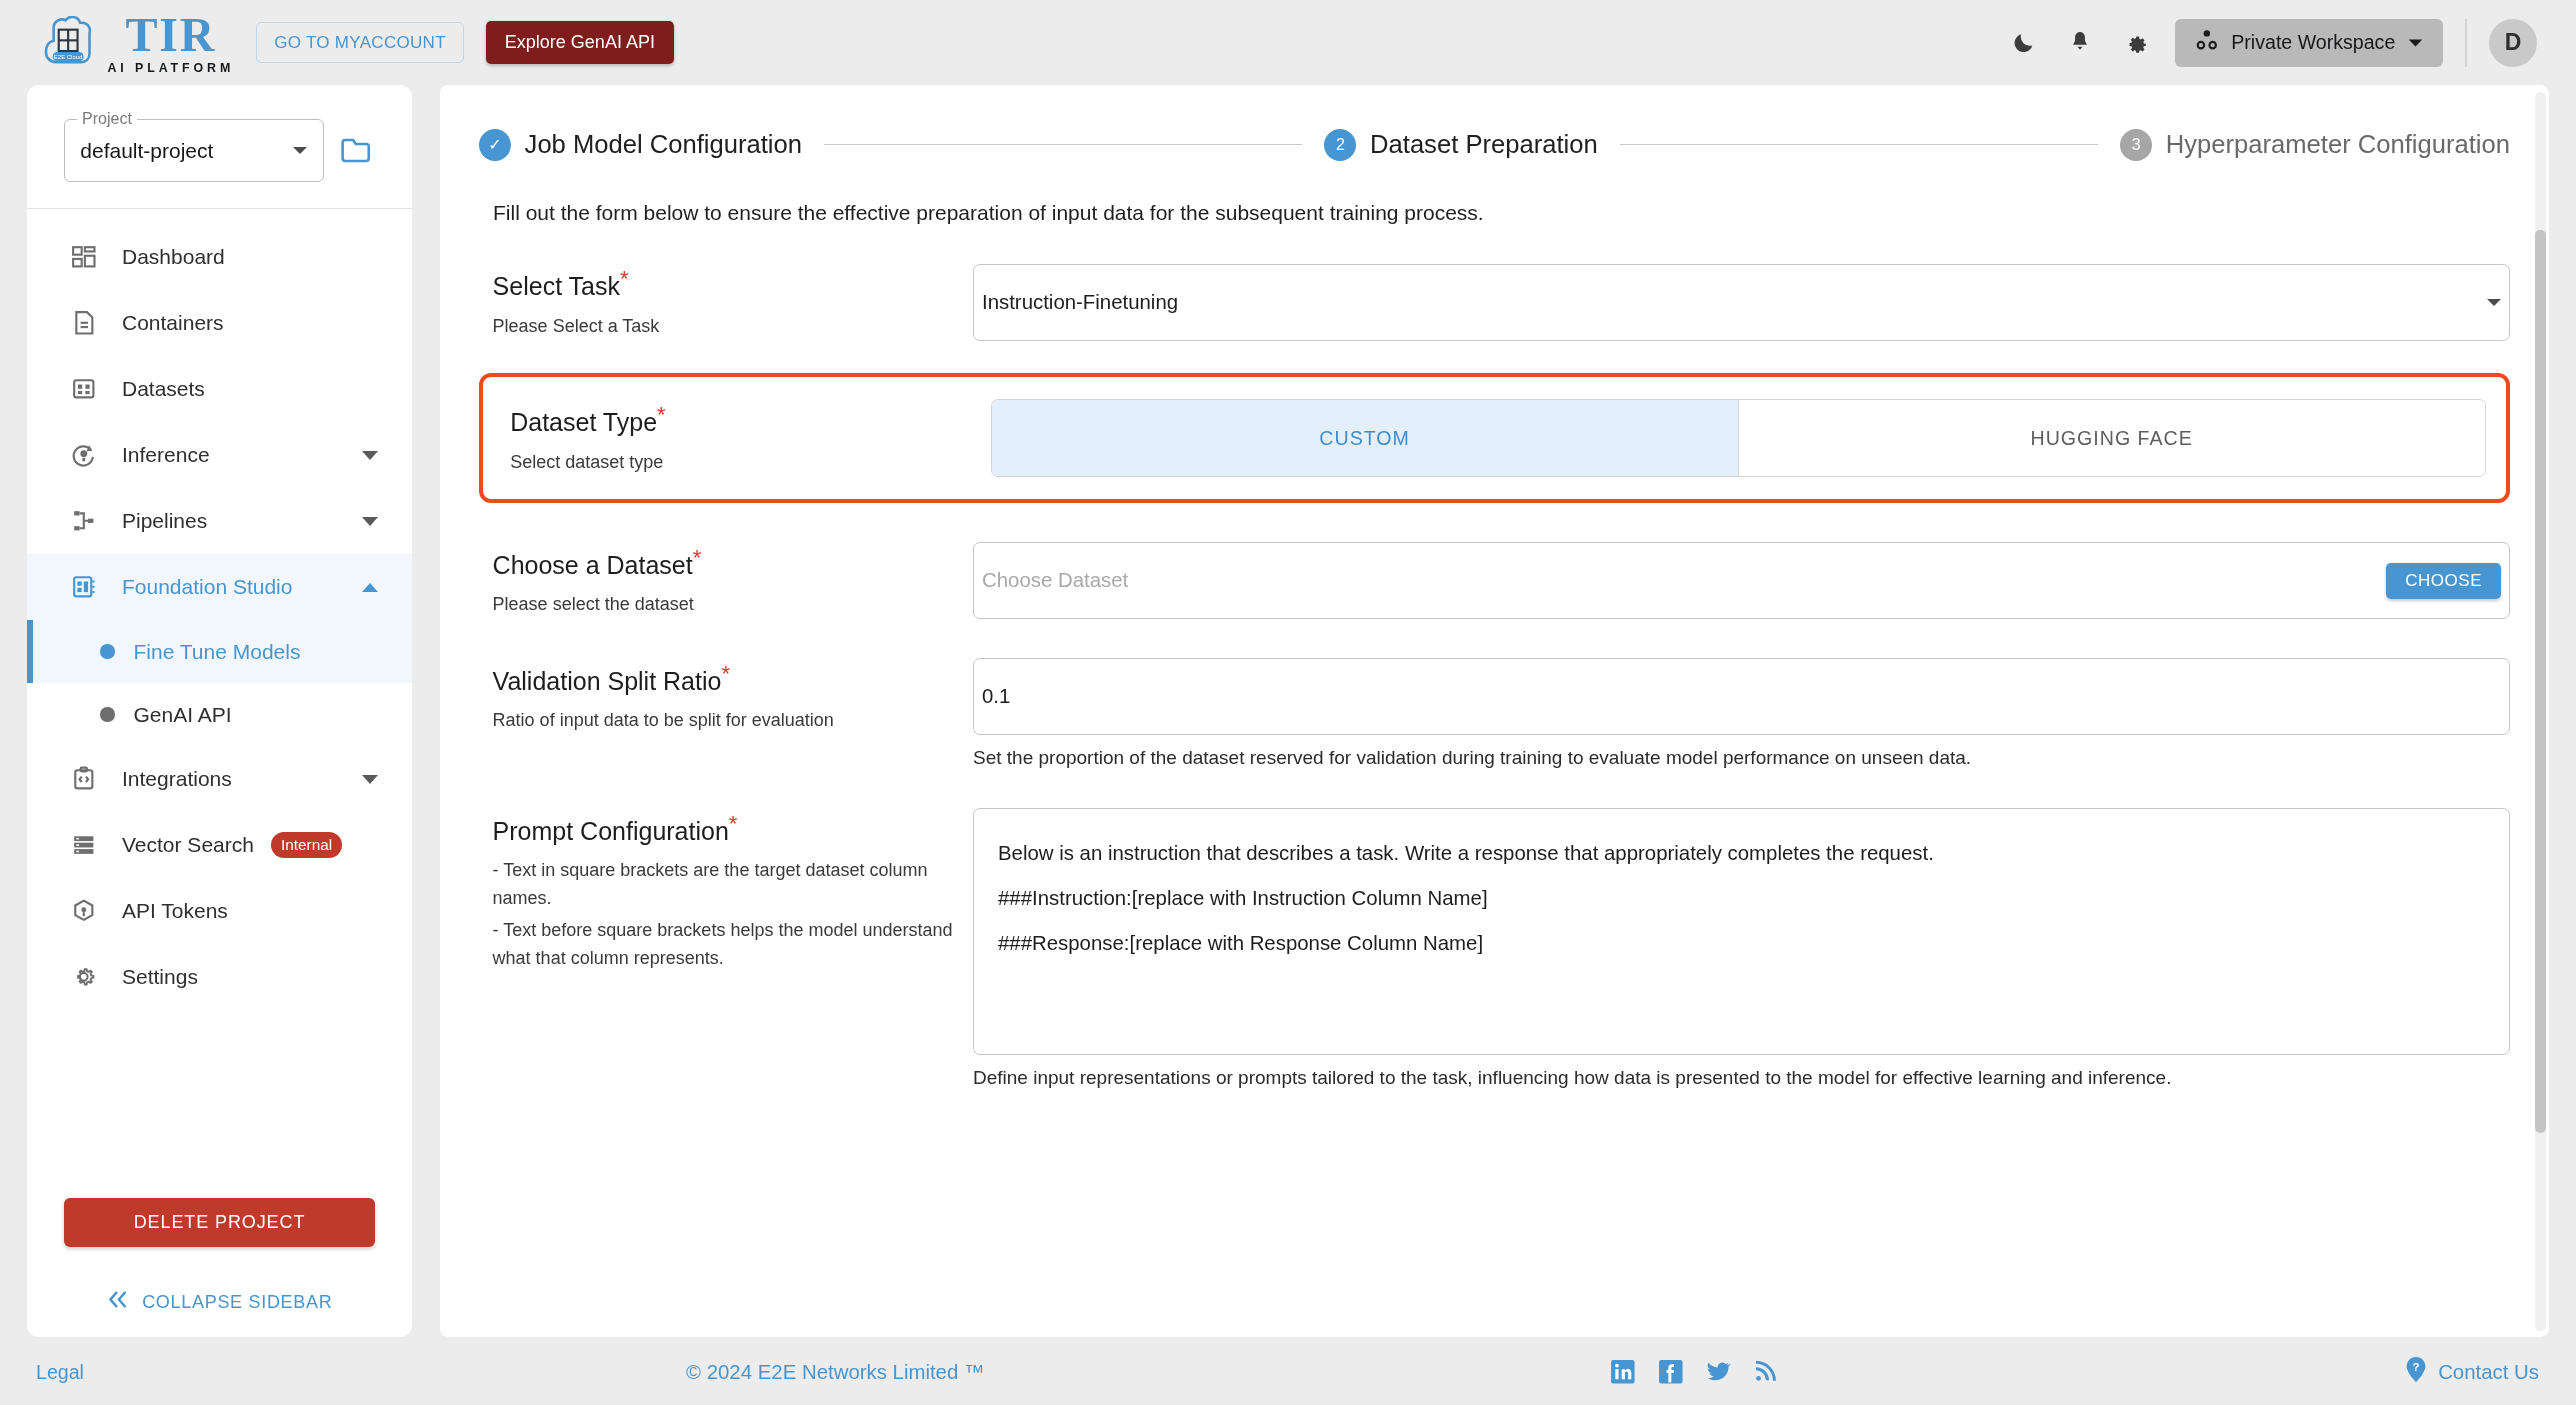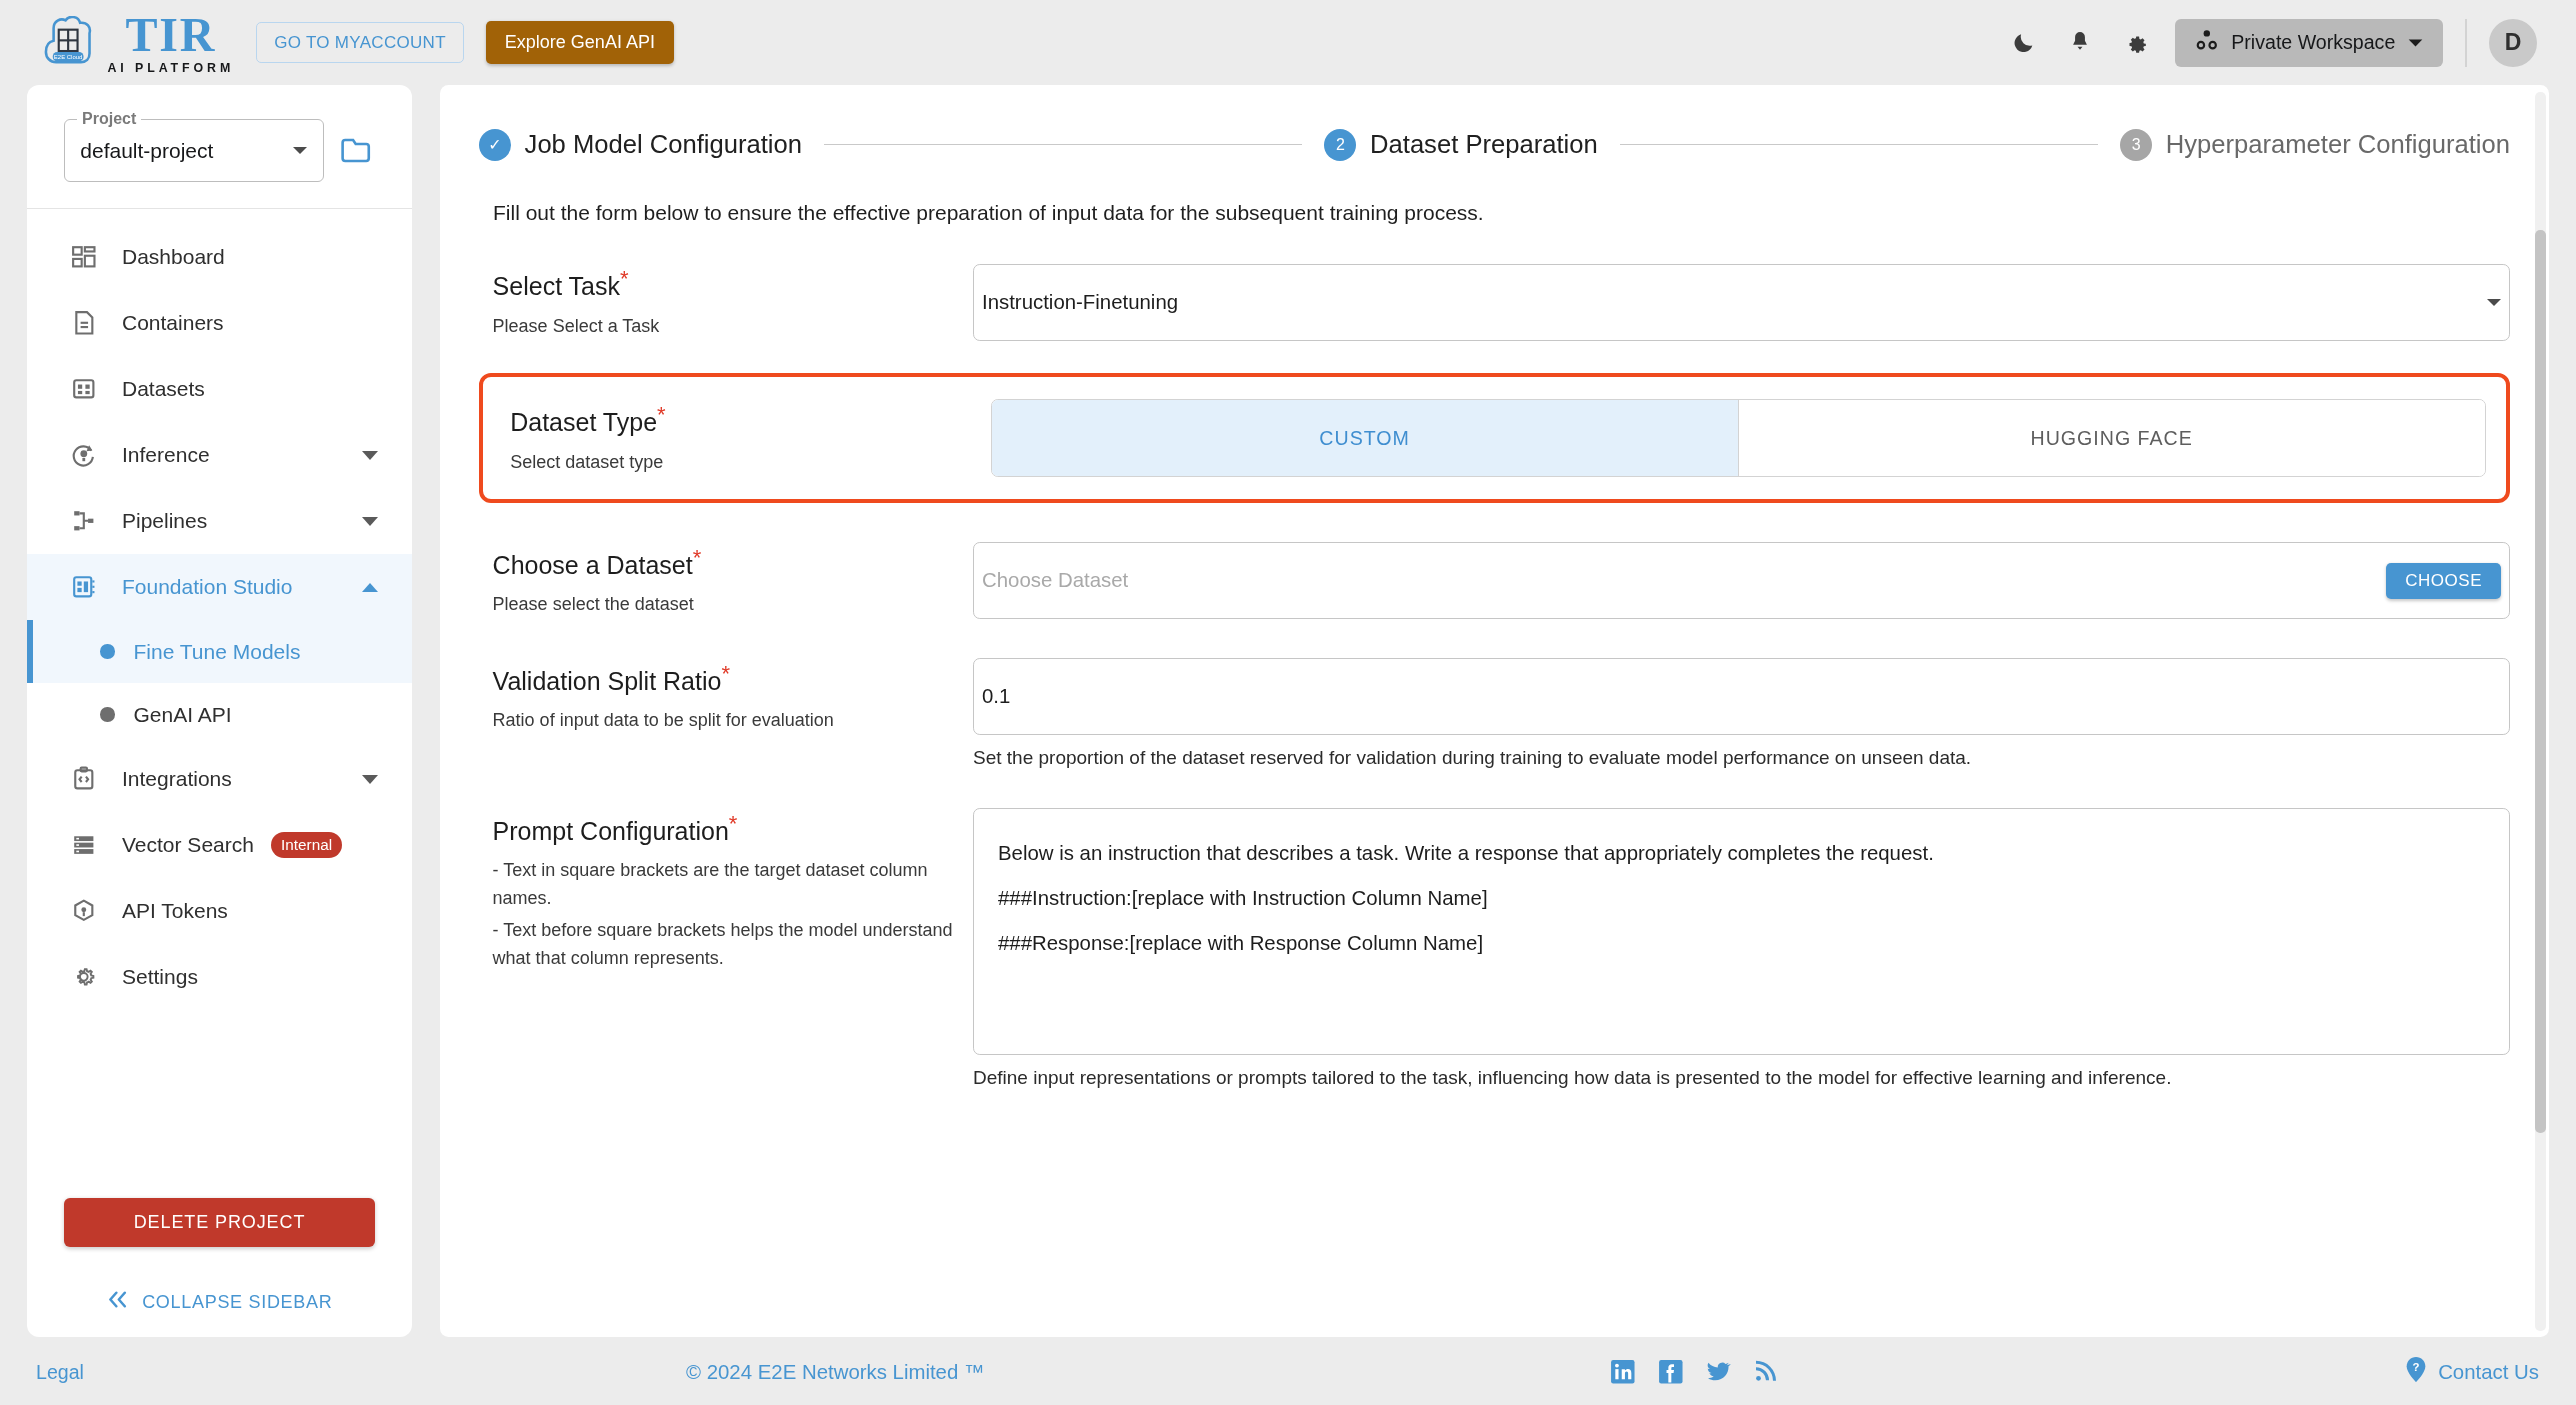--- a/index.html
+++ b/index.html
@@ -30,21 +30,21 @@
     margin-top: 2.6px;
   }
   .btn-outline {
     height: 41px; padding: 0 17px; border: 1.3px solid #b9d6ef; border-radius: 5.1px;
     background: transparent; color: #4795d1; font-size: 17px; letter-spacing: 0.3px;
     display: flex; align-items: center; justify-content: center; cursor: pointer;
     font-family: "Liberation Sans", sans-serif;
   }
   .btn-filled {
     height: 43px; padding: 0 19px; border: none; border-radius: 5.1px;
-    background: #a16207; color: #fff; font-size: 18px;
+    background: #7f1d1d; color: #fff; font-size: 18px;
     display: flex; align-items: center; justify-content: center; cursor: pointer;
     box-shadow: 0 1.7px 3.4px rgba(0,0,0,.22);
     font-family: "Liberation Sans", sans-serif;
   }
   .topbar-right {
     margin-left: auto; display: flex; align-items: center; gap: 22px; padding-right: 39px;
   }
   .icon-btn { width: 34px; height: 34px; display: flex; align-items: center; justify-content: center; cursor: pointer; }
   .ws-pill {
     height: 48px; background: #b9b9b9; border-radius: 6px; display: flex; align-items: center;
@@ -64,21 +64,21 @@
     display: flex; flex-direction: column;
   }
   .project-area { padding: 34px 37px 25.6px 37px; }
   .project-row { display: flex; align-items: center; gap: 15.3px; }
   .fieldset {
     position: relative; flex: 1; height: 63px; border: 1.3px solid #bdbdbd; border-radius: 6px;
     display: flex; align-items: center; padding: 0 15.3px; cursor: pointer;
   }
   .fieldset-legend {
     position: absolute; top: -10.2px; left: 12px; background: #fff; padding: 0 5.1px;
-    font-size: 16px; color: #7a7a7a; font-weight: bold;
+    font-size: 16px; color: #7a7a7a;
   }
   .fieldset-value { font-size: 21px; color: #17181a; }
   .caret-down {
     margin-left: auto; width: 0; height: 0;
     border-left: 7.7px solid transparent; border-right: 7.7px solid transparent;
     border-top: 7.7px solid #4b4b4b;
   }
   .folder-btn { width: 36px; height: 36px; display: flex; align-items: center; justify-content: center; cursor: pointer; }
   .side-sep { height: 1.3px; background: #e4e4e4; margin: 0; }
 

